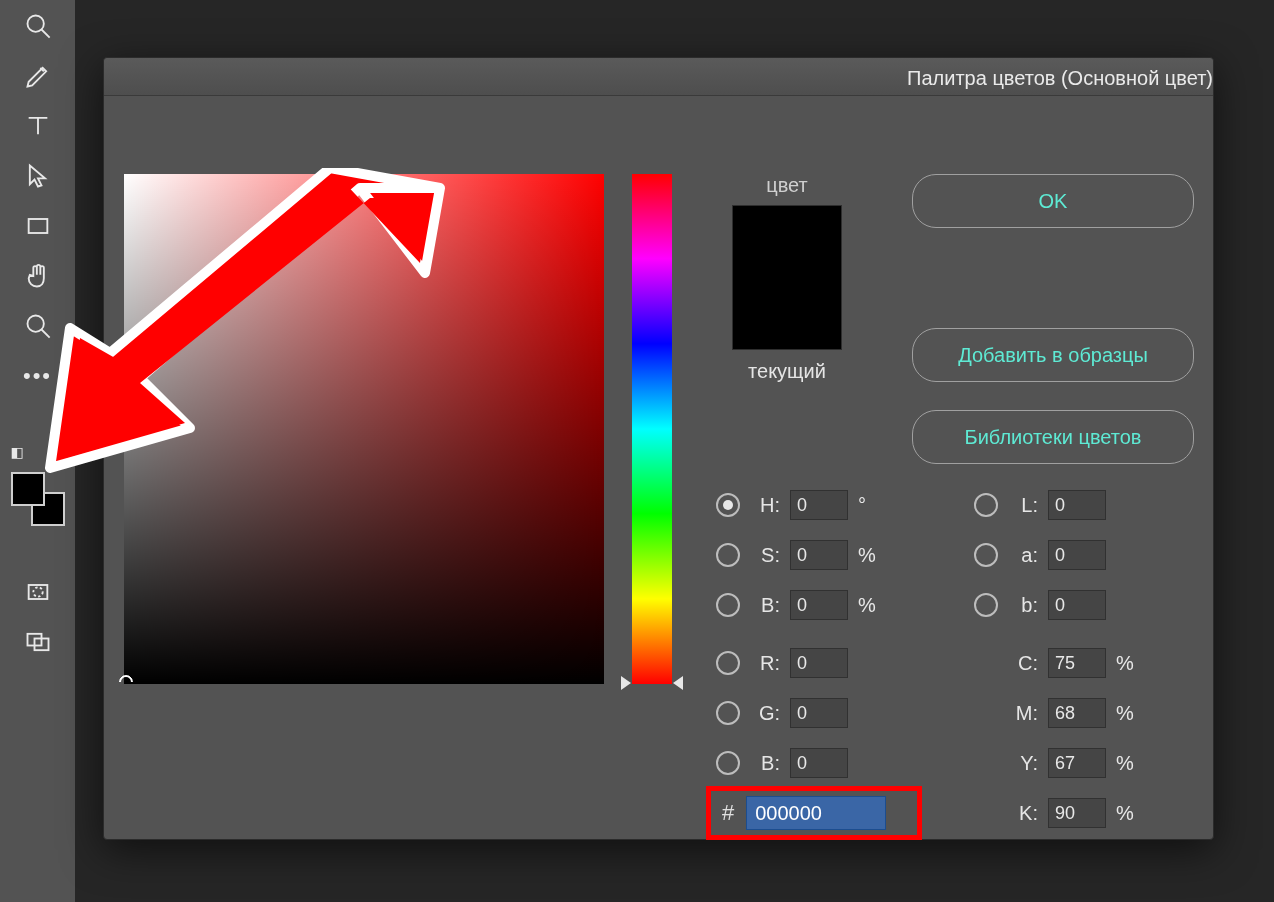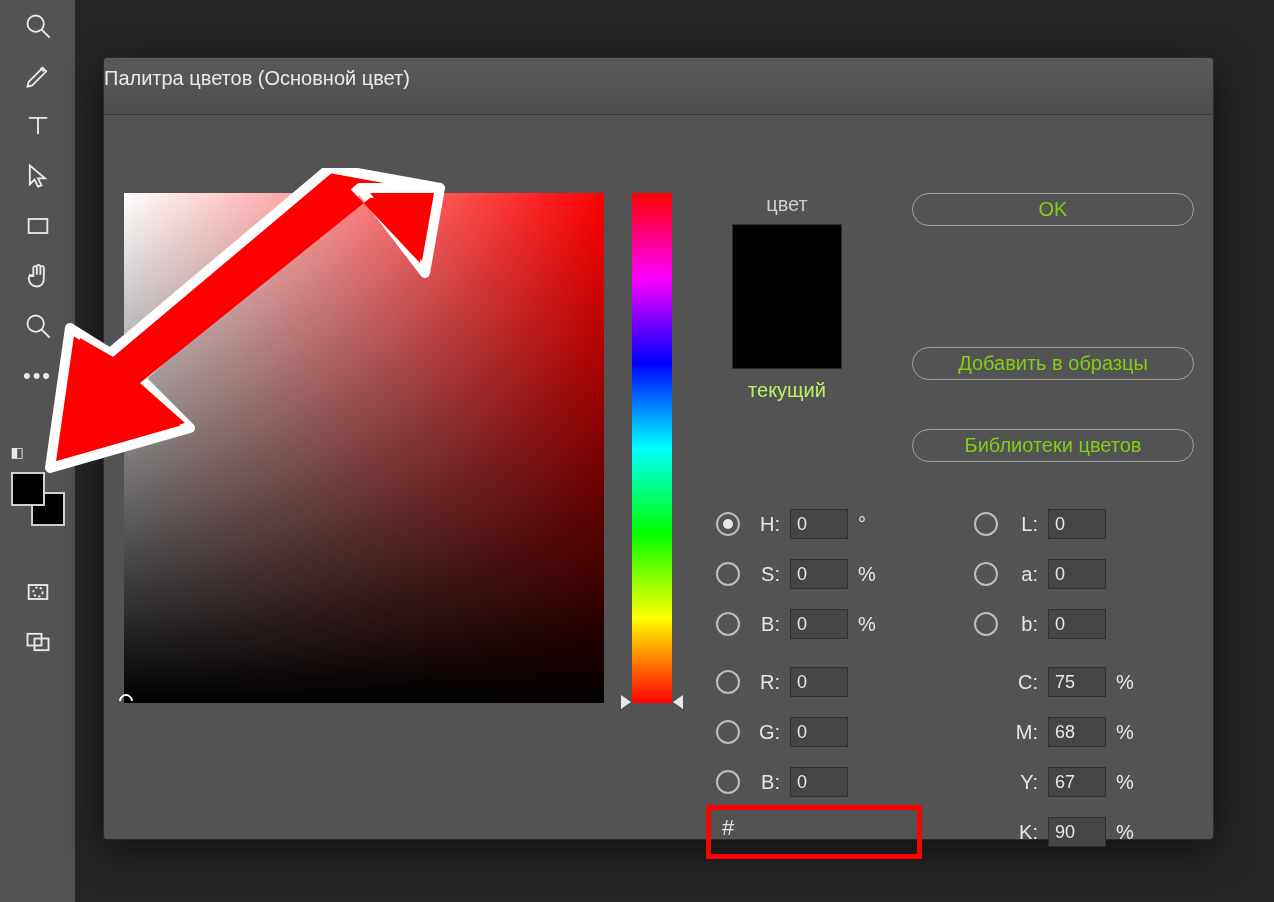--- a/index.html
+++ b/index.html
@@ -58,24 +58,24 @@
   .dialog {
     position:absolute;
     left:103px; top:57px;
     width:1111px; height:783px;
     background:#535353;
     border:1px solid #2b2b2b;
     border-radius:4px;
     box-shadow: 0 10px 40px rgba(0,0,0,0.6);
   }
   .titlebar {
-    height:57px;
+    height:38px;
     background:linear-gradient(#5a5a5a,#4e4e4e);
     border-bottom:1px solid #3a3a3a;
-    text-align:left;
+    text-align:right;
     line-height:40px;
     font-size:20px;
     color:#eaeaea;
     border-radius:4px 4px 0 0;
   }
   .dialog-body {
     position:relative;
     width:100%; height:calc(100% - 40px);
   }
 
@@ -123,30 +123,30 @@
 
   
   .swatches-block {
     position:absolute;
     left:618px; top:78px;
     width:130px;
     text-align:center;
   }
   .sw-label { font-size:20px; color:#cfcfcf; margin-bottom:8px; }
   .sw-box { width:110px; height:145px; margin:0 auto; border:1px solid #2e2e2e; background:#000; }
-  .sw-label2 { font-size:20px; color:#bef264; margin-top:10px;text-align:center; }
+  .sw-label2 { font-size:20px; color:#e5e5e5; margin-top:10px;text-align:center; }
 
   
   .btn {
     position:absolute;
-    width:282px; height:33px;
+    width:282px; height:54px;
     border:1px solid #a0a0a0;
     border-radius:24px;
     background:transparent;
-    color:#84cc16;
+    color:#5eead4;
     font-size:20px;
     cursor:pointer;
   }
 
   
   .cm-row {
     position:absolute;
     display:flex; align-items:center; gap:10px;
     font-size:20px;
     color:#e6e6e6;
@@ -379,20 +379,21 @@
     </div>
     <div class="cm-row" style="left:870px; top:702px;">
       <span class="cm-label-noradio">K:</span>
       <input class="cm-input" value="90" style="">
       <span class="cm-unit">%</span>
     </div>
 
     <div class="hex-highlight" style="left:602px; top:690px; width:216px; height:54px;"></div>
     <div class="hex-row" style="left:618px; top:700px;">
       <span>#</span>
+      <input class="hex-input" value="000000" style="">
     </div>
 
 
   </div>
 </div>
 
 <svg class="anno-arrow" style="left:30px; top:168px;" width="440" height="320" viewBox="0 0 440 320">
   <path d="M 410 20
            L 330 20
            L 110 210

